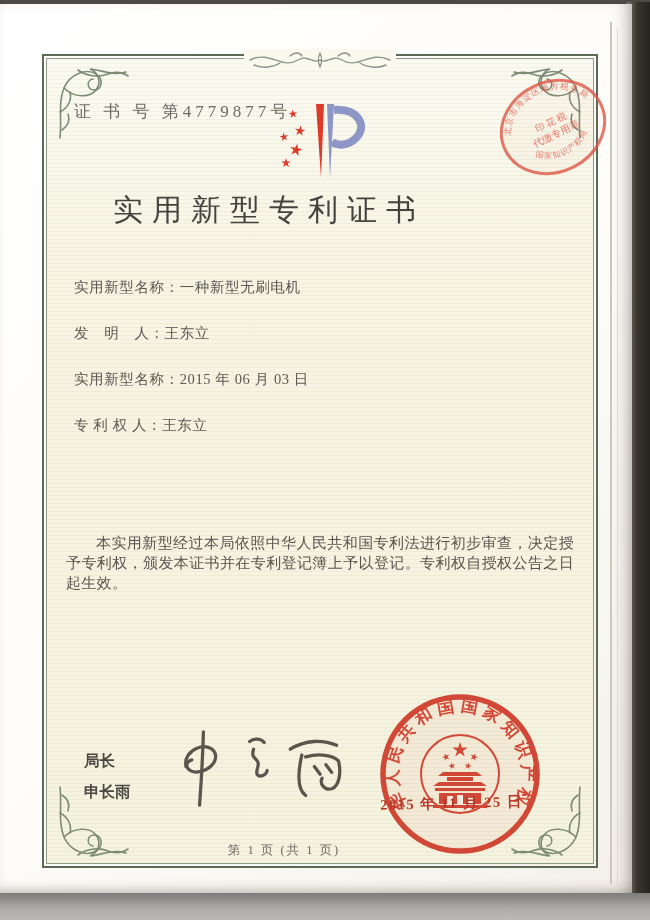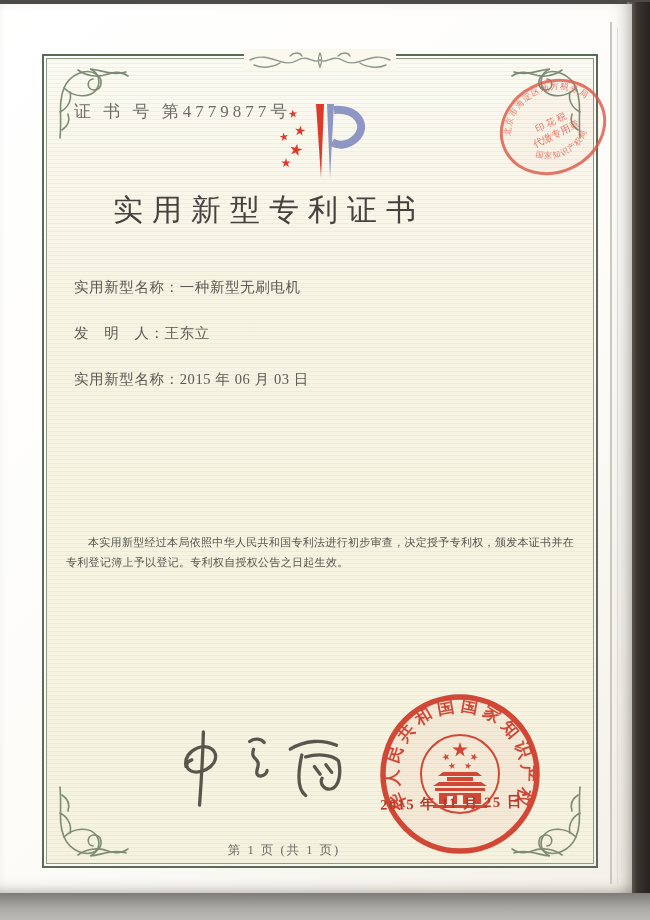--- a/index.html
+++ b/index.html
@@ -36,22 +36,22 @@
   .ornament { position:absolute; pointer-events:none; }
   
   .cert-no { position:absolute; left:74px; top:96px; font-size:17px; letter-spacing:4px; color:#6d6b66; }
   .logo { position:absolute; left:276px; top:96px; }
   .title {
     position:absolute; left:0; top:186px; width:500px; text-align:center;
     font-size:30px; letter-spacing:9px; color:#45433f; font-weight:500;margin-left:19px;
   }
   .fields { position:absolute; left:74px; top:274px; width:480px; }
   .field-row { line-height:18px; margin-bottom:28px; font-size:14.5px; color:#5b5954; letter-spacing:.6px; white-space:nowrap; }
-  .paras { position:absolute; left:66px; top:530px; width:508px; font-size:11px; line-height:19.8px;
-    color:#57554f; letter-spacing:.3px; text-align:justify;font-family:Liberation Mono, monospace; }
+  .paras { position:absolute; left:66px; top:530px; width:508px; font-size:15px; line-height:19.8px;
+    color:#57554f; letter-spacing:.3px; text-align:justify; }
   .paras p { text-indent:2em; }
   .signer { position:absolute; left:84px; top:741px; font-size:15.5px; font-weight:600; color:#4a4843; line-height:31px; }
   .signature { position:absolute; left:158px; top:724px; }
   .footer { position:absolute; left:0; top:838px; width:568px; text-align:center;
     font-size:12.5px; letter-spacing:2px; color:#6c6a65; }
   
   .big-seal { position:absolute; left:374px; top:684px; opacity:.92; }
   .seal-date { position:absolute; left:380px; top:790px; font-size:14.5px; letter-spacing:1.5px;
     color:#b8392a; transform:rotate(-1.5deg); font-weight:600; }
   .tax-stamp { position:absolute; left:494px; top:64px; transform:rotate(-26deg); opacity:.8; }
@@ -120,26 +120,31 @@
       <use href="#st" transform="translate(17 14) scale(4.5) rotate(-6)"></use>
     </g>
   </svg>
 
   <div class="title">实用新型专利证书</div>
 
   <div class="fields">
     <div class="field-row"><span>实用新型名称：</span><span>一种新型无刷电机</span></div>
     <div class="field-row"><span>发　明　人：</span><span>王东立</span></div>
     <div class="field-row"><span>实用新型名称：</span><span>2015 年 06 月 03 日</span></div>
+    <div class="field-row"><span>专 利 权 人：</span><span>王东立</span></div>
   </div>
 
   <div class="paras">
     <p>本实用新型经过本局依照中华人民共和国专利法进行初步审查，决定授予专利权，颁发本证书并在专利登记簿上予以登记。专利权自授权公告之日起生效。</p>
   </div>
 
+  <div class="signer">
+    <div>局长</div>
+    <div>申长雨</div>
+  </div>
 
   <svg class="signature" width="195" height="82" viewBox="0 0 200 85">
     <g stroke="#474039" stroke-width="3.4" fill="none" stroke-linecap="round" opacity=".88">
       <path d="M28 40 C24 22 52 12 58 26 C63 40 38 52 30 42 C27 38 30 34 34 33"></path>
       <path d="M46 4 C46 4 45 40 42 80"></path>
       <path d="M98 22 C94 34 106 30 102 42 C98 54 112 50 112 44"></path>
       <path d="M94 14 C99 10 106 11 109 15"></path>
       <path d="M136 22 C152 12 170 12 184 18"></path>
       <path d="M148 28 C143 50 144 64 152 70"></path>
       <path d="M152 30 C166 26 180 28 186 34 C189 46 187 60 179 63 C172 65 166 58 169 52"></path>

